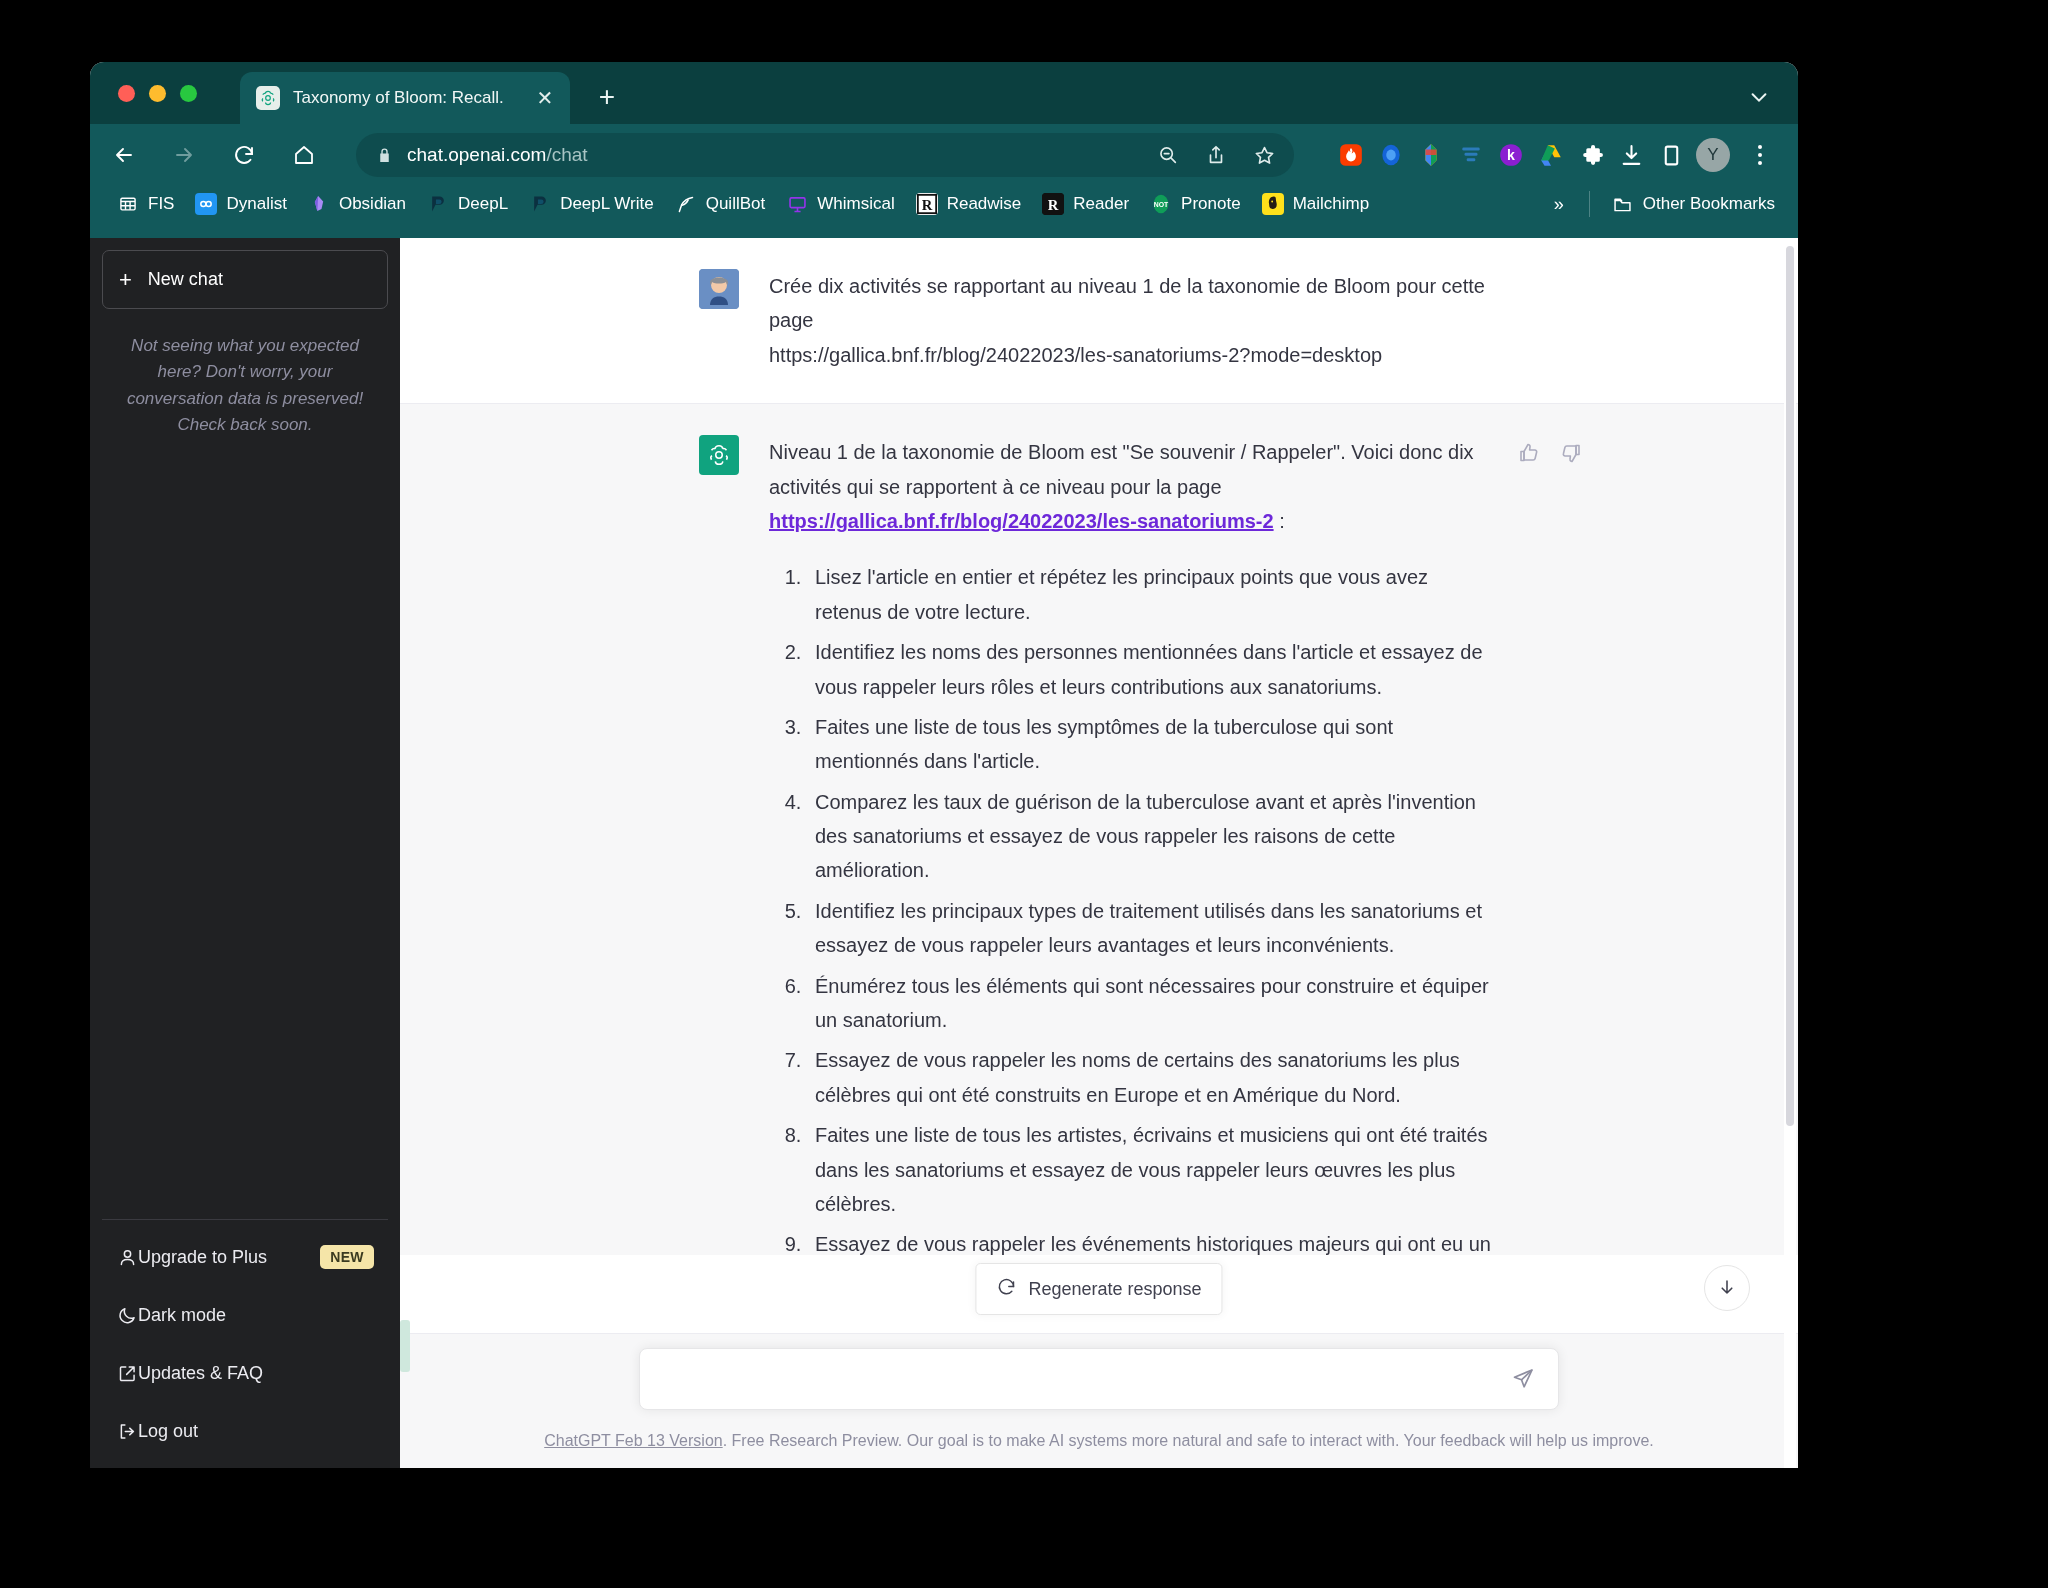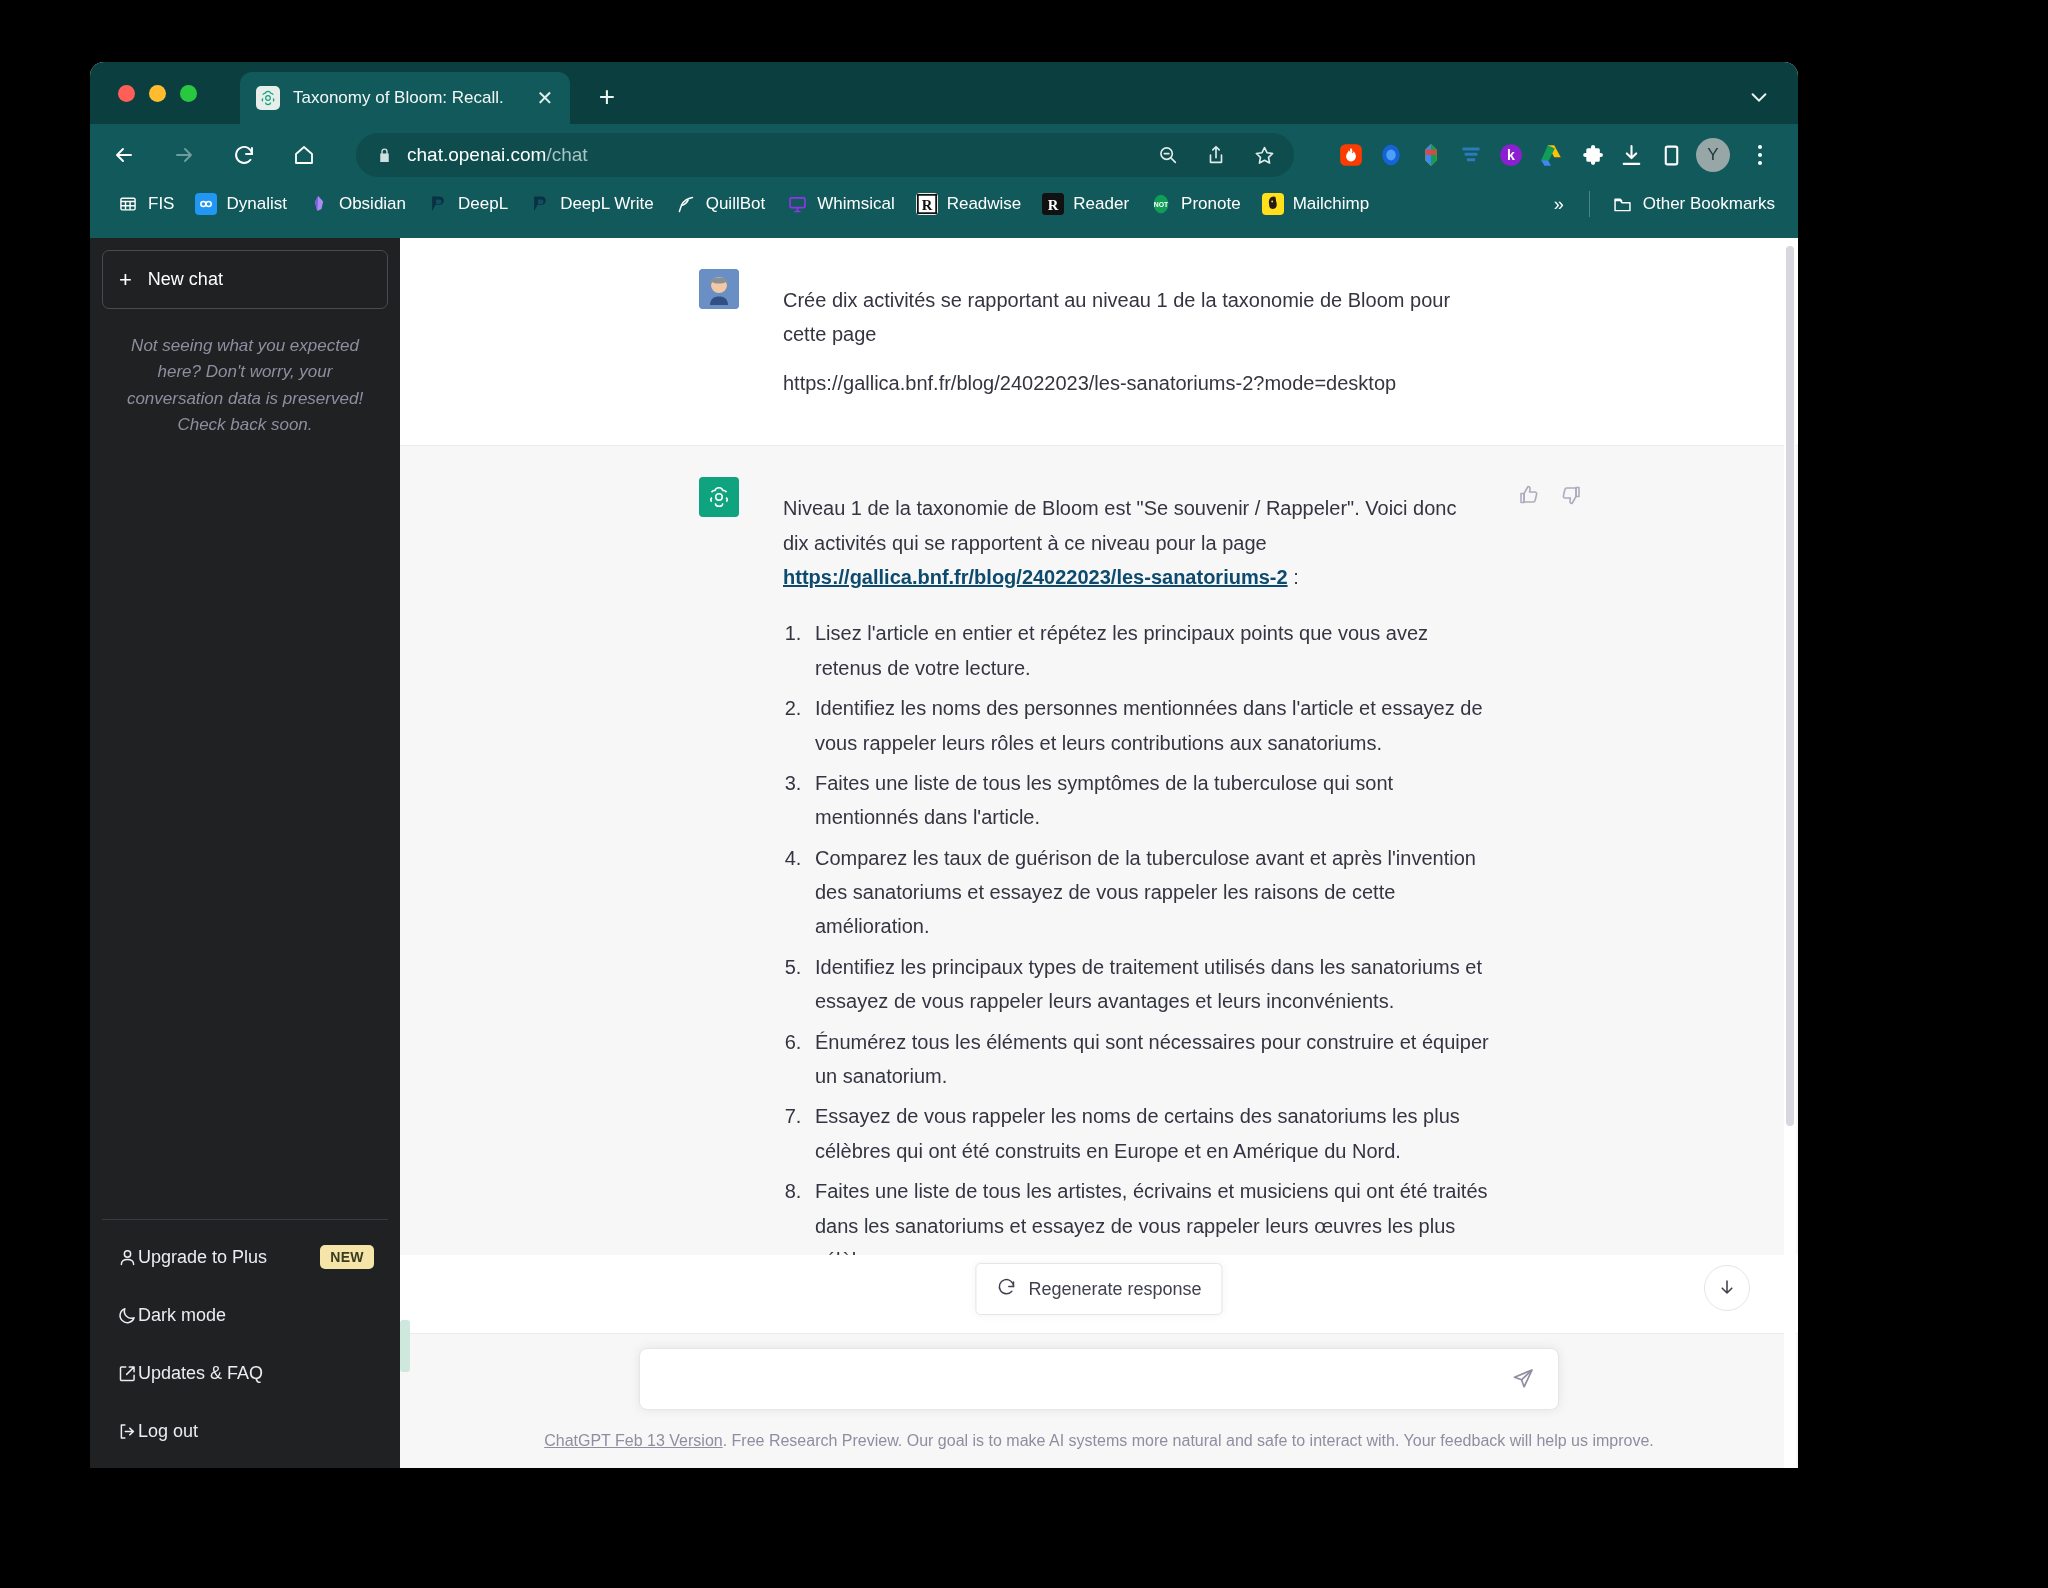--- a/index.html
+++ b/index.html
@@ -80,22 +80,22 @@
   
   .chat{flex:1;position:relative;background:#fff;overflow:hidden;min-width:0;}
   .turn{display:flex;padding:31px 0;position:relative;}
   .turn.user{background:#fff;}
   .turn.bot{background:#f7f7f8;border-top:1px solid #ececf1;border-bottom:1px solid #ececf1;}
   .turn-inner{width:800px;margin:0 auto;display:flex;gap:30px;position:relative;}
   .av{width:40px;height:40px;border-radius:4px;flex:0 0 auto;overflow:hidden;}
   .av.user{background:#6a8fc4;display:flex;align-items:center;justify-content:center;font-size:26px;}
   .av.bot{background:#10a37f;display:flex;align-items:center;justify-content:center;}
   .msg{flex:1;color:#343541;font-size:20px;line-height:1.72;min-width:0;}
-  .msg a{color:#0c4a6e;text-decoration:underline;font-weight:700;word-break:break-word;}
-  .msg p{margin:14px;}
+  .msg a{color:#6d28d9;text-decoration:underline;font-weight:700;word-break:break-word;}
+  .msg p{margin:0;}
   .msg ol{margin:22px 0 0;padding-left:38px;}
   .msg ol li{margin-bottom:6px;padding-left:8px;}
   .fb{position:absolute;right:-86px;top:4px;display:flex;gap:14px;}
   .fb span{width:28px;height:28px;display:flex;align-items:center;justify-content:center;color:#acacbe;}
 
   
   .composer-wrap{position:absolute;left:0;right:0;bottom:0;}
   .regen-row{height:78px;position:relative;background:#fff;}
   .regen{
     position:absolute;left:50%;transform:translateX(-50%);top:8px;

